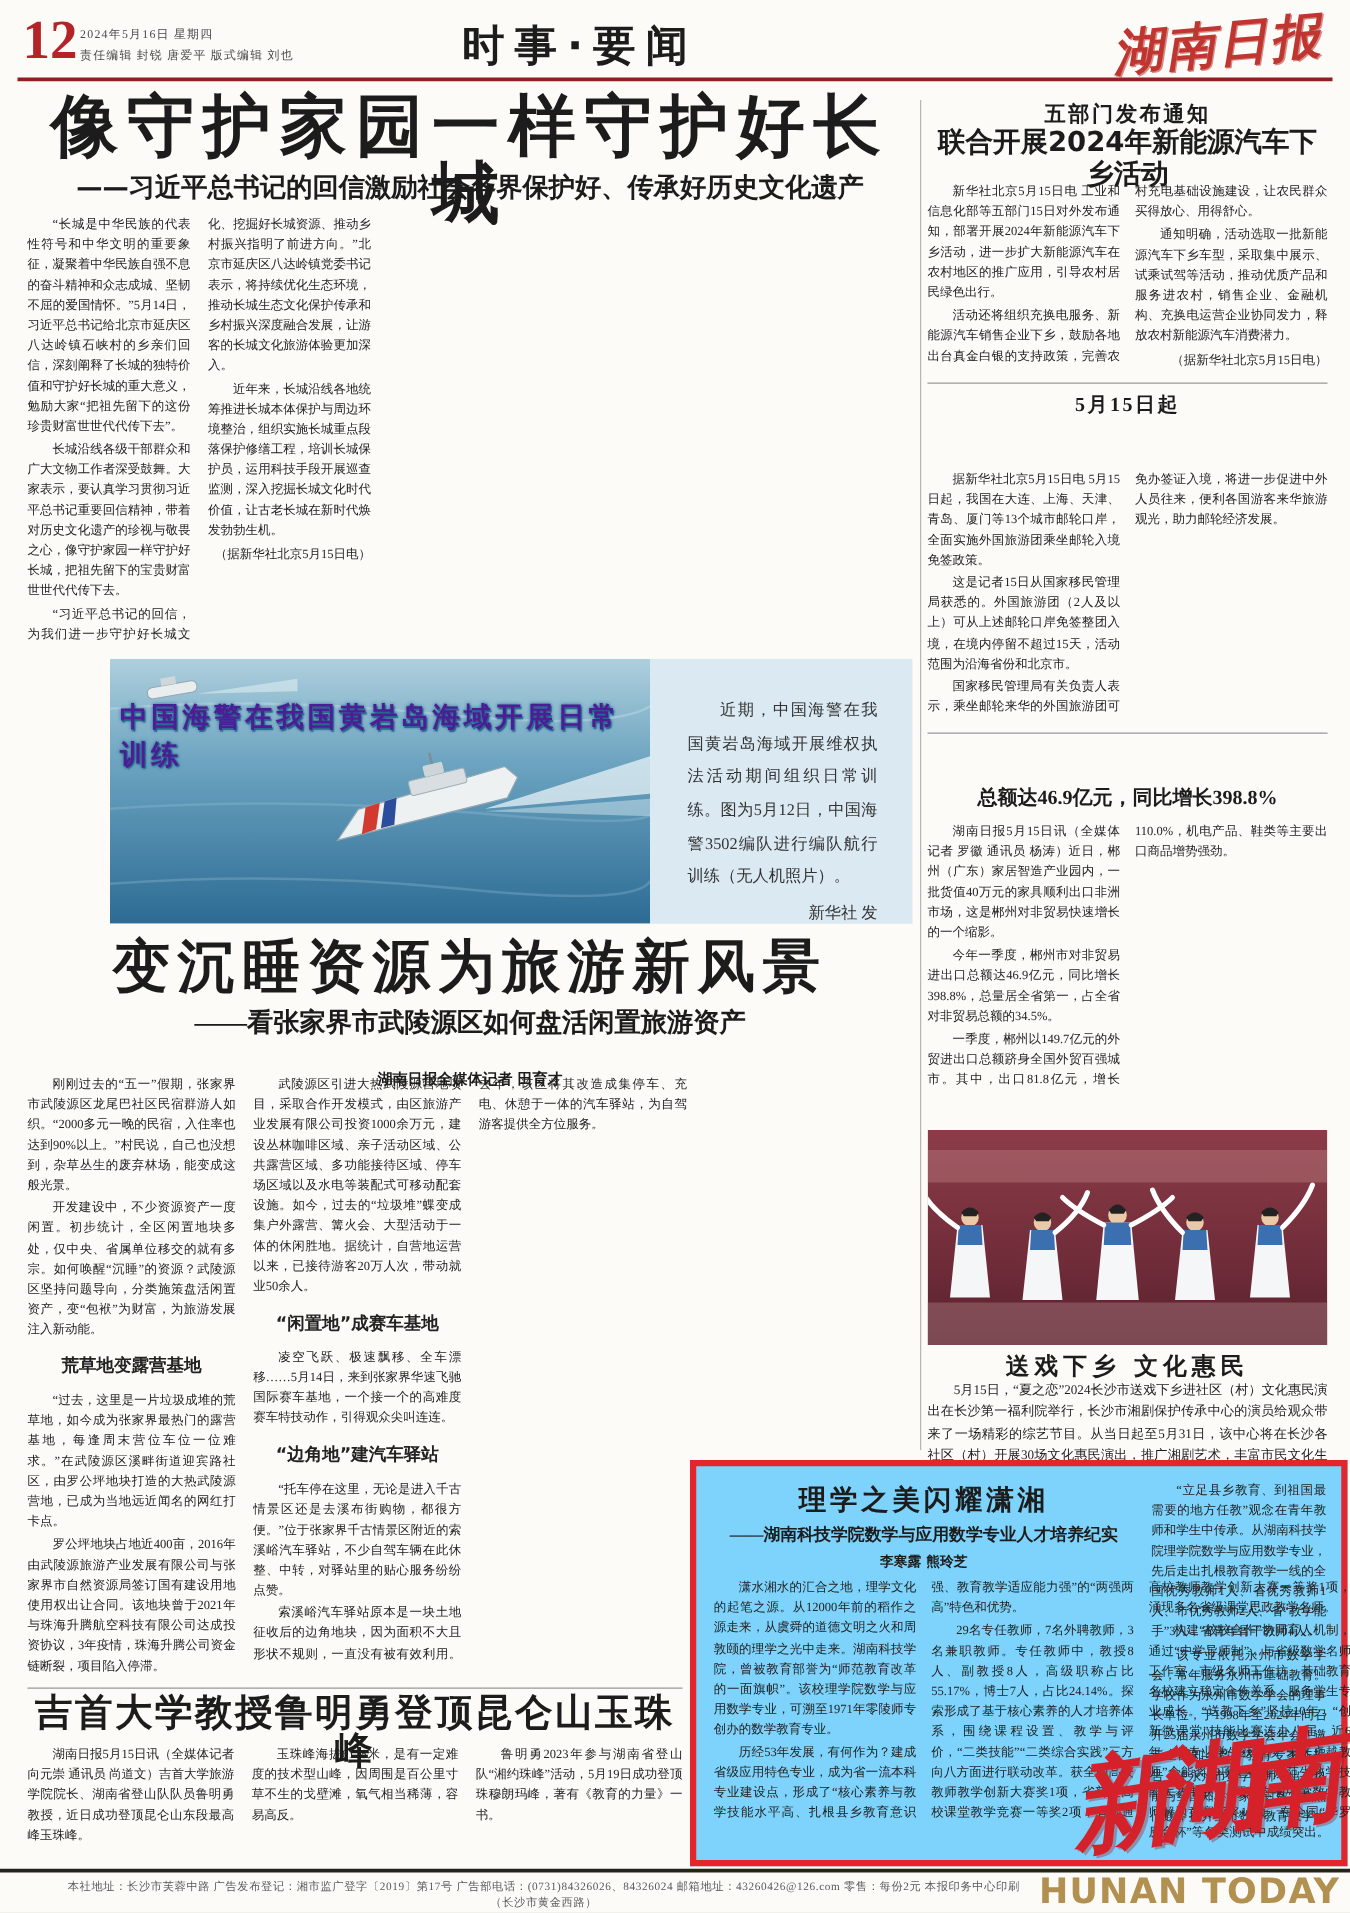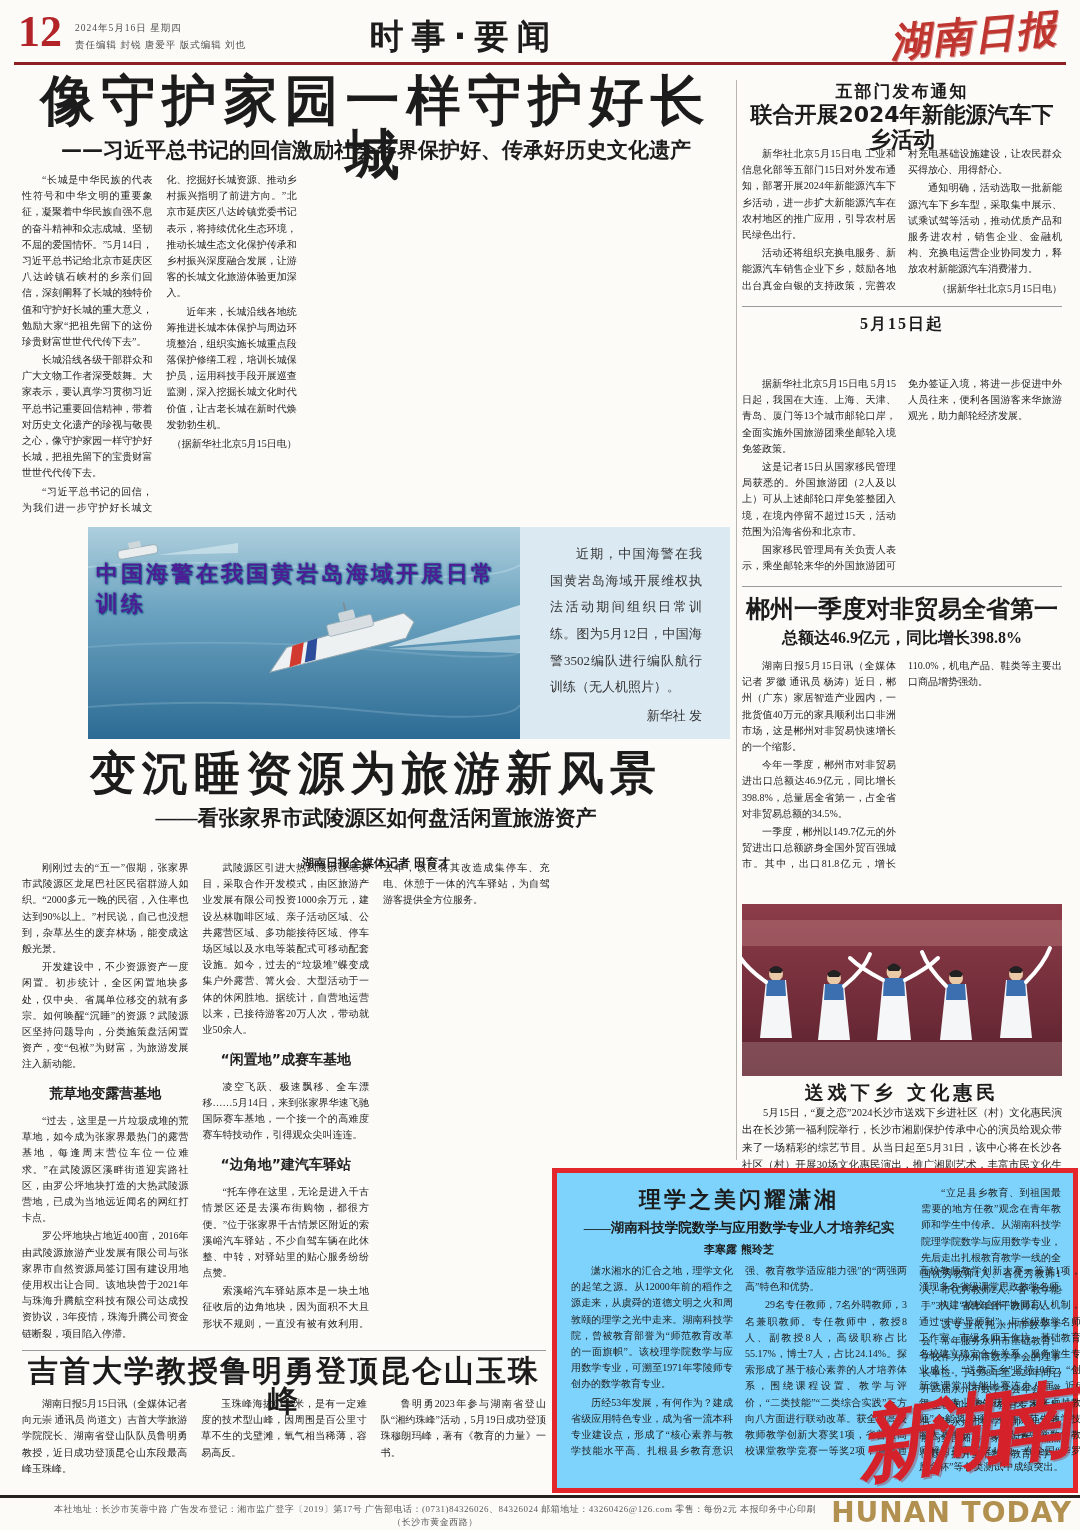--- a/index.html
+++ b/index.html
@@ -8,34 +8,34 @@
   .abs{position:absolute;}
   .hei{font-family:"DejaVu Sans","Liberation Sans",sans-serif;}
   .center{text-align:center;}
   .body-cols{font-size:10px;line-height:1.62;text-align:justify;color:#222;column-fill:auto;}
   .para{text-indent:2em;margin:0 0 2px 0;}
   .subhead{font-family:"DejaVu Sans","Liberation Sans",sans-serif;font-weight:bold;font-size:14px;
            text-align:center;margin:10px 0 8px 0;text-indent:0;break-inside:avoid;}
   .kicker{font-weight:bold;letter-spacing:2px;}
   .rule{background:#999;height:1px;}
   .src-note{text-align:right;text-indent:0;margin-top:3px;}
-  .caption-panel{background:#dbe9f2;box-sizing:border-box;padding:14px 20px 12px 30px;}
+  .caption-panel{background:#dbe9f2;box-sizing:border-box;padding:28px 20px 12px 30px;}
   .caption-panel .cap-text{font-size:13px;line-height:2.05;text-align:justify;width:152px;color:#333;}
   .redbox{border:5px solid #e2262b;box-sizing:border-box;background:#7dd3fc;display:flex;gap:14px;
           padding:12px 12px 10px 14px;z-index:2;justify-content:flex-end;}
   .photo-frame{overflow:hidden;}
   svg{display:block;}
 </style>
 </head>
 <body>
 
 <div id="page">
 
   <div class="abs" style="left:18px;top:10px;font-size:44px;font-weight:bold;color:#b32429;line-height:1;">12</div>
-  <div class="abs" style="left:75px;top:20px;font-size:9.5px;color:#4a4a4a;letter-spacing:1px;line-height:1.8;">
+  <div class="abs" style="left:64px;top:20px;font-size:9.5px;color:#4a4a4a;letter-spacing:1px;line-height:1.8;">
     <div>2024年5月16日 星期四</div>
     <div>责任编辑 封锐 唐爱平 版式编辑 刘也</div>
   </div>
   <div class="abs hei center" style="left:0;top:14px;width:928px;font-size:34px;font-weight:900;letter-spacing:8px;">时事·要闻</div>
   <div class="abs" style="right:22px;top:8px;font-size:40px;font-weight:900;font-style:italic;color:#bf3530;
        transform:rotate(-5deg);letter-spacing:2px;text-shadow:1px 1px 0 #d98a86;">湖南日报</div>
   <div class="abs" style="left:14px;top:62px;width:1052px;height:3px;background:#8e2023;"></div>
 
   <div class="abs" style="left:736px;top:80px;width:1px;height:1080px;background:#b9b6b0;"></div>
 
@@ -129,21 +129,20 @@
   <div class="abs rule" style="left:742px;top:306px;width:320px;"></div>
 
   <div class="abs center kicker" style="left:742px;top:314px;width:320px;font-size:16px;">5月15日起</div>
   <div class="abs body-cols" style="left:742px;top:376px;width:320px;height:206px;column-count:2;column-gap:12px;">
     <p class="para">据新华社北京5月15日电 5月15日起，我国在大连、上海、天津、青岛、厦门等13个城市邮轮口岸，全面实施外国旅游团乘坐邮轮入境免签政策。</p>
     <p class="para">这是记者15日从国家移民管理局获悉的。外国旅游团（2人及以上）可从上述邮轮口岸免签整团入境，在境内停留不超过15天，活动范围为沿海省份和北京市。</p>
     <p class="para">国家移民管理局有关负责人表示，乘坐邮轮来华的外国旅游团可免办签证入境，将进一步促进中外人员往来，便利各国游客来华旅游观光，助力邮轮经济发展。</p>
   </div>
   <div class="abs rule" style="left:742px;top:586px;width:320px;"></div>
 
-  <div class="abs hei center" style="left:742px;top:596px;width:320px;font-size:24px;font-weight:900;line-height:1.1;">郴州一季度对非贸易全省第一</div>
   <div class="abs center" style="left:742px;top:628px;width:320px;font-size:16px;font-weight:bold;">总额达46.9亿元，同比增长398.8%</div>
   <div class="abs body-cols" style="left:742px;top:658px;width:320px;height:240px;column-count:2;column-gap:12px;">
     <p class="para">湖南日报5月15日讯（全媒体记者 罗徽 通讯员 杨涛）近日，郴州（广东）家居智造产业园内，一批货值40万元的家具顺利出口非洲市场，这是郴州对非贸易快速增长的一个缩影。</p>
     <p class="para">今年一季度，郴州市对非贸易进出口总额达46.9亿元，同比增长398.8%，总量居全省第一，占全省对非贸易总额的34.5%。</p>
     <p class="para">一季度，郴州以149.7亿元的外贸进出口总额跻身全国外贸百强城市。其中，出口81.8亿元，增长110.0%，机电产品、鞋类等主要出口商品增势强劲。</p>
   </div>
 
   <div class="abs photo-frame" style="left:742px;top:904px;width:320px;height:172px;">
     <svg width="320" height="172" viewBox="0 0 320 172">
       <defs>

